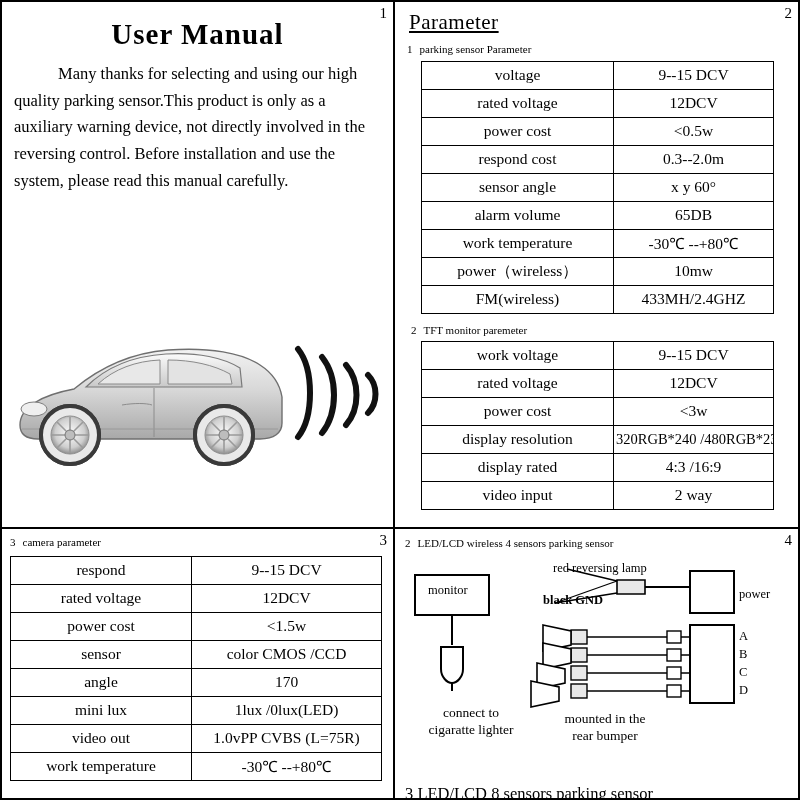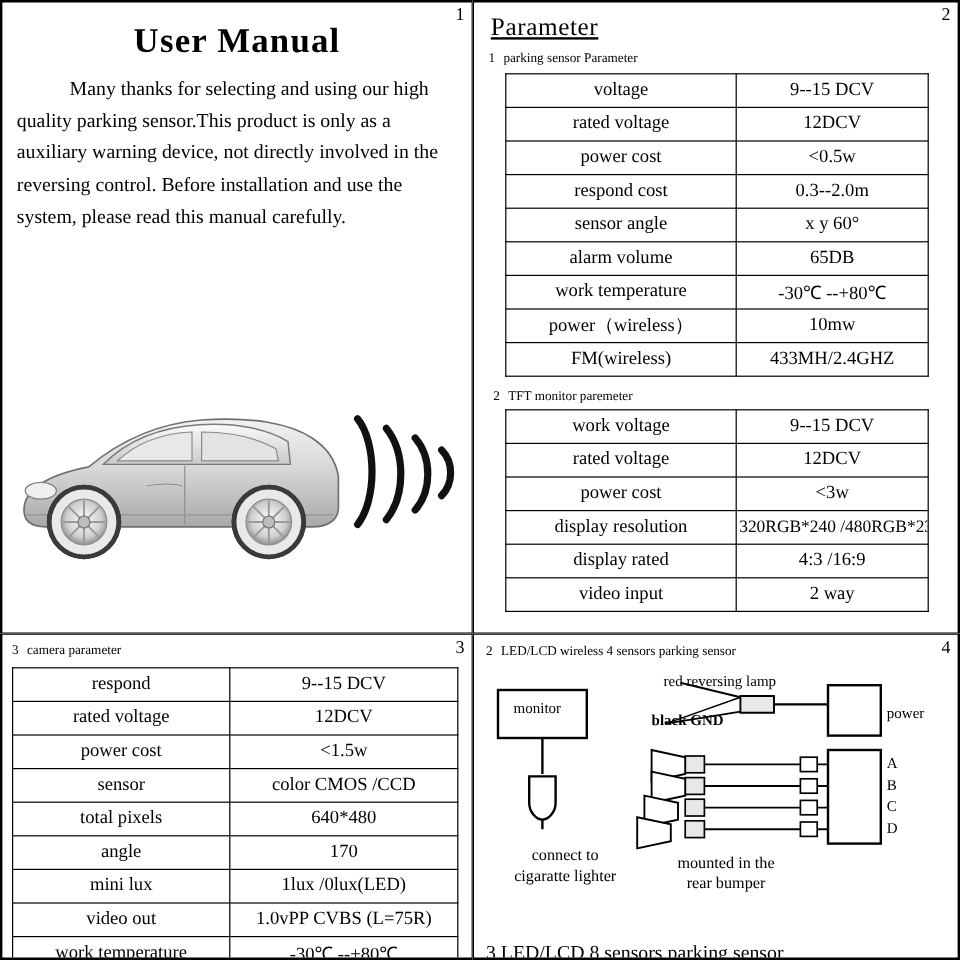--- a/index.html
+++ b/index.html
@@ -320,24 +320,20 @@
             </tr>
           <tr>
               <td>power  cost</td>
               <td>&lt;1.5w</td>
             </tr>
           <tr>
               <td>sensor</td>
               <td>color  CMOS /CCD</td>
             </tr>
           <tr>
-              <td>total pixels</td>
-              <td>640*480</td>
-            </tr>
-          <tr>
               <td>angle</td>
               <td>170</td>
             </tr>
           <tr>
               <td>mini lux</td>
               <td>1lux /0lux(LED)</td>
             </tr>
           <tr>
               <td>video out</td>
               <td>1.0vPP CVBS (L=75R)</td>

